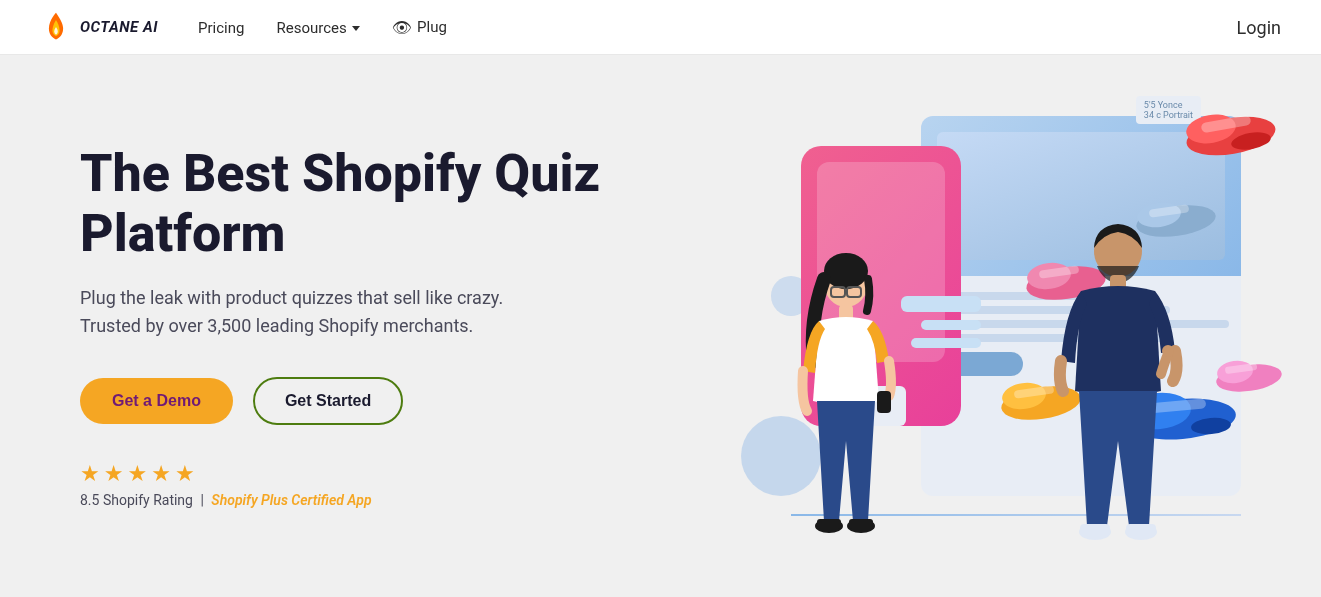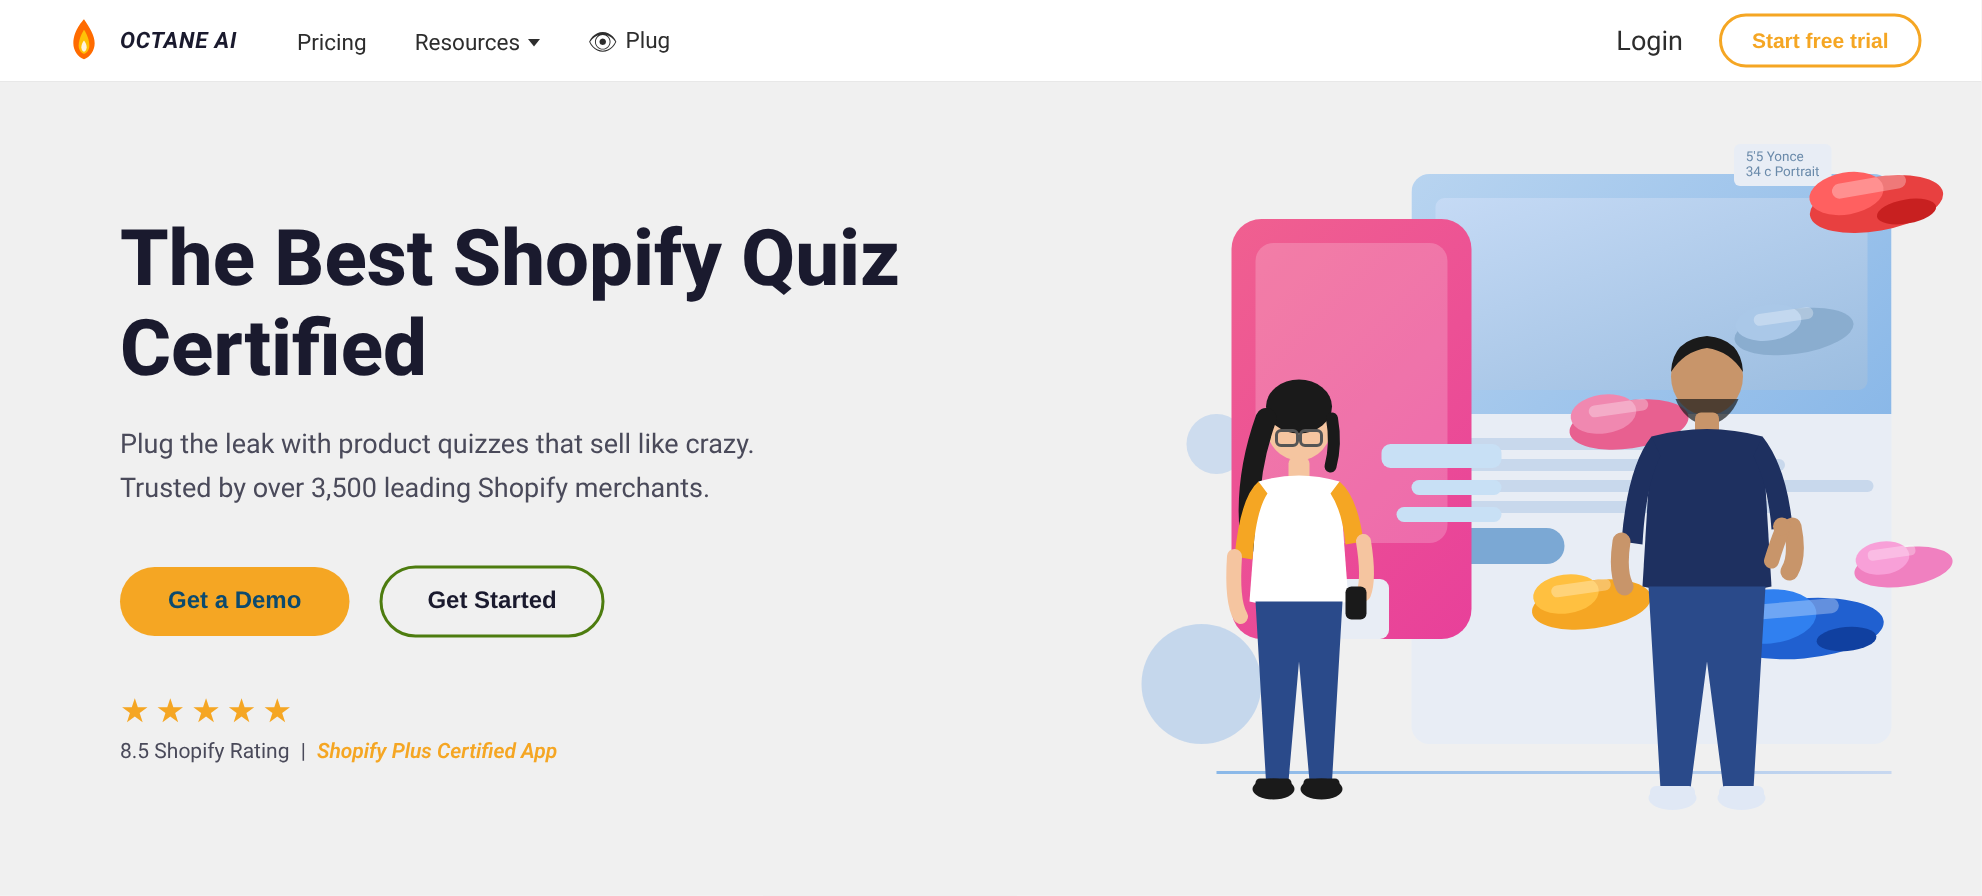--- a/index.html
+++ b/index.html
@@ -118,21 +118,21 @@
       max-width: 480px;
     }
     .hero-buttons {
       display: flex;
       gap: 20px;
       margin-bottom: 36px;
       align-items: center;
     }
     .btn-demo {
       background: #f5a623;
-      color: #0c4a6e;
+      color: #701a75;
       font-size: 16px;
       font-weight: 700;
       padding: 14px 32px;
       border-radius: 30px;
       border: none;
       cursor: pointer;
       text-decoration: none;
     }
     .btn-started {
       background: transparent;
@@ -175,21 +175,21 @@
 
     
     .hero-illustration {
       position: absolute;
       right: 0;
       top: 0;
       bottom: 0;
       width: 600px;
       display: flex;
       align-items: center;
-      justify-content: flex-end;
+      justify-content: flex-start;
     }
 
     
     .scene {
       position: relative;
       width: 580px;
       height: 500px;
     }
 
     
@@ -366,27 +366,26 @@
       <span class="chevron-down"></span>
     </a>
     <a class="nav-link" href="#">
       <span class="demo-eye">👁</span>
       <span>Plug</span>
     </a>
   </div>
 
   <div class="nav-right">
     <a class="nav-login" href="#">Login</a>
-    <button class="nav-trial-btn">Start free trial</button>
   </div>
 </nav>
 
 <section class="hero">
   <div class="hero-content">
-    <h1 class="hero-title">The Best Shopify Quiz Certified</h1>
+    <h1 class="hero-title">The Best Shopify Quiz Platform</h1>
     <p class="hero-subtitle">Plug the leak with product quizzes that sell like crazy. Trusted by over 3,500 leading Shopify merchants.</p>
     <div class="hero-buttons">
       <button class="btn-demo">Get a Demo</button>
       <button class="btn-started">Get Started</button>
     </div>
     <div class="hero-rating">
       <div class="stars">
         <span class="star">★</span>
         <span class="star">★</span>
         <span class="star">★</span>

